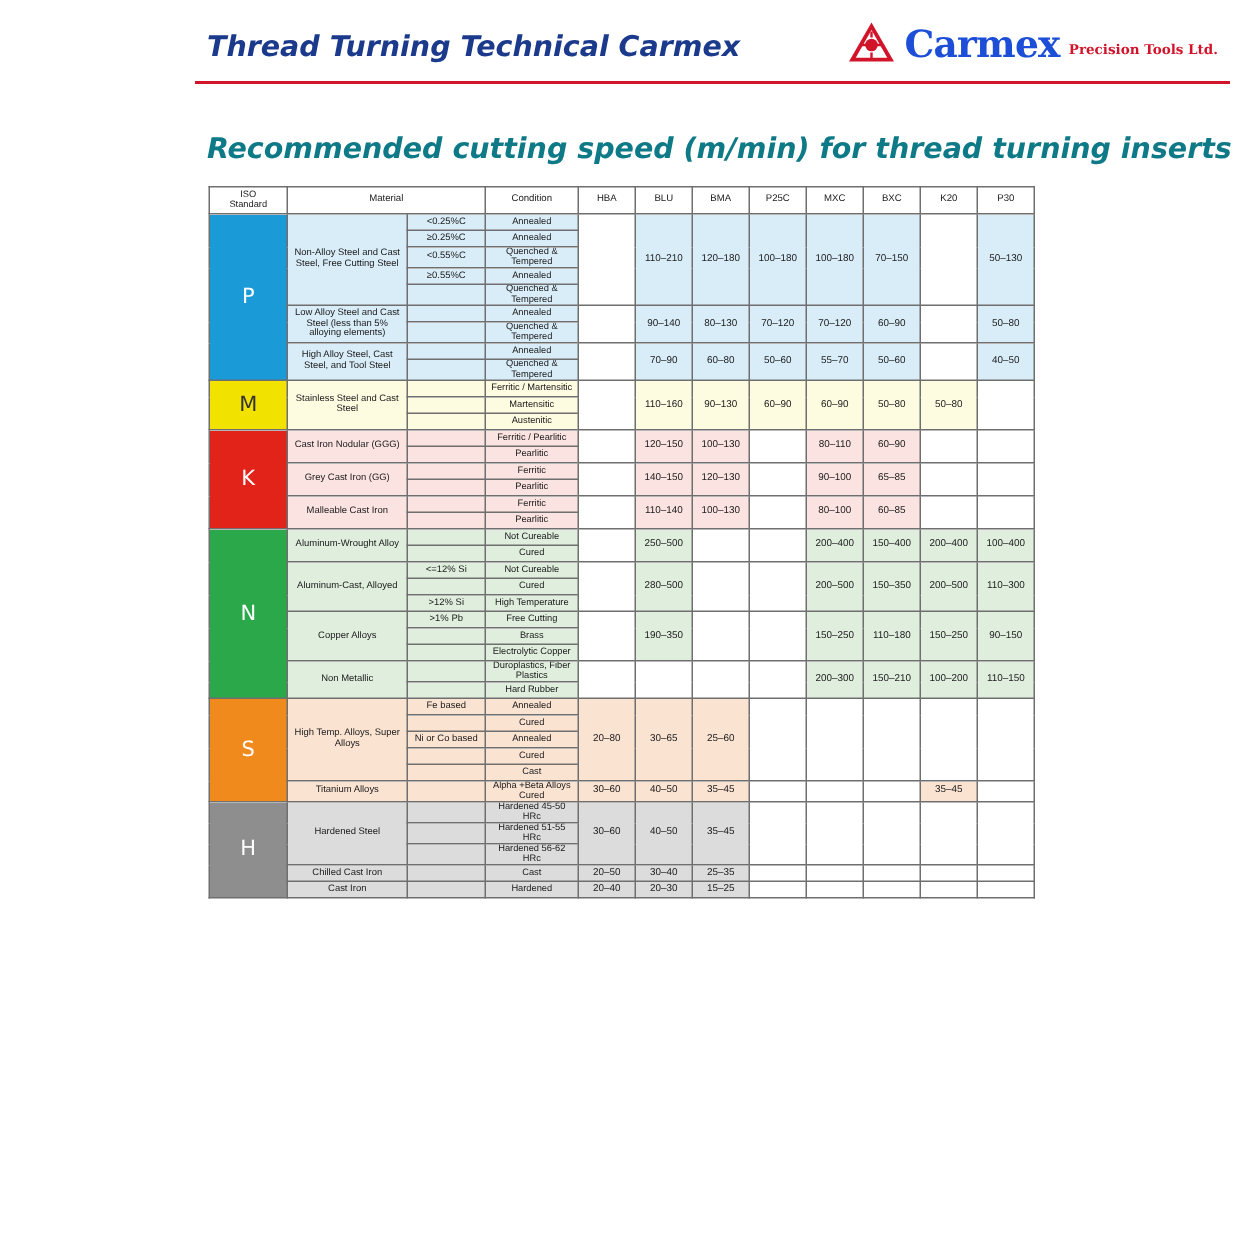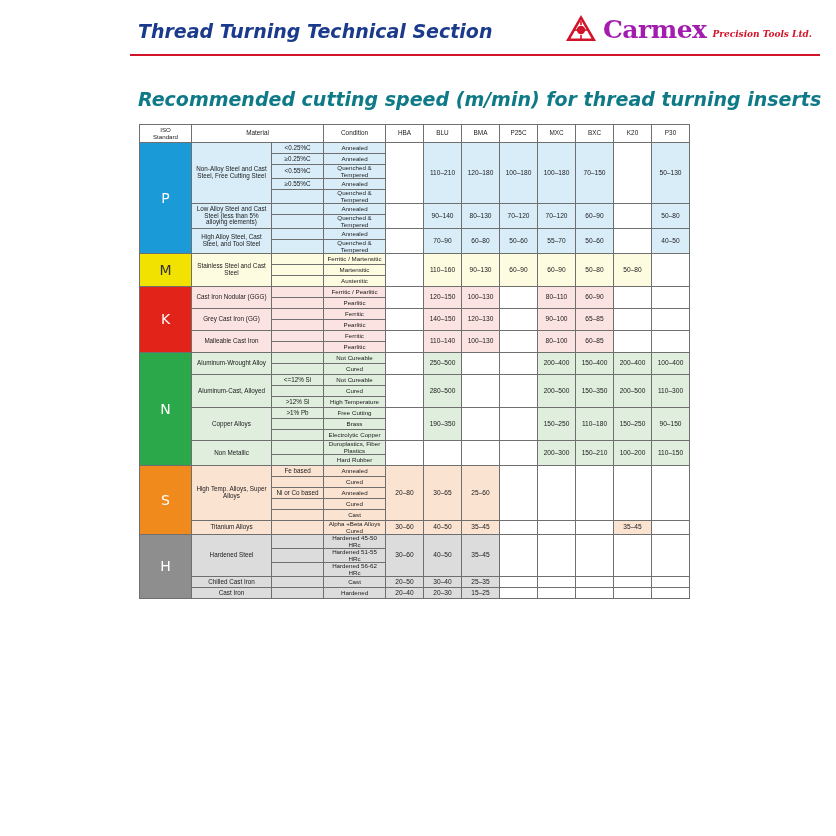--- a/index.html
+++ b/index.html
@@ -21,25 +21,25 @@
     font-weight:bold;font-style:italic;
     font-size:19px;color:#1b3a8c;
     position:absolute;left:8px;top:8px;white-space:nowrap;
   }
   .brand{
     position:absolute;right:8px;top:2px;display:flex;align-items:center;gap:6px;
   }
   .brand-mark{width:32px;height:30px;position:relative;}
   .brand-name{
     font-family:"DejaVu Serif", serif;
-    font-weight:bold;font-size:25px;color:#a21caf;letter-spacing:-0.5px;
+    font-weight:bold;font-size:25px;color:#1d4ed8;letter-spacing:-0.5px;
   }
   .brand-sub{
     font-family:"DejaVu Serif", serif;
-    font-style:italic;font-weight:bold;font-size:9px;color:#d2142a;
+    font-weight:bold;font-size:9px;color:#d2142a;
     align-self:flex-end;margin-bottom:5px;
   }
   .header-rule{
     position:absolute;left:130px;top:54px;width:690px;height:2px;background:#d2142a;
   }
 
   
   .section-title{
     position:absolute;left:138px;top:88px;
     font-family:"DejaVu Sans", sans-serif;
@@ -95,21 +95,21 @@
   .b-S{background:#fbe3d2;}
   .b-H{background:#dcdcdc;}
   .b-w{background:#ffffff;}
 </style>
 </head>
 <body>
 
 <div class="page">
 
   <div class="header">
-    <div class="header-title">Thread Turning Technical Section</div>
+    <div class="header-title">Thread Turning Technical Carmex</div>
     <div class="brand">
       <div class="brand-mark">
         <svg width="32" height="30" viewBox="0 0 32 30">
           <polygon points="16,1 31,27 1,27" fill="#d2142a"></polygon>
           <polygon points="16,6 26.5,24.5 5.5,24.5" fill="#ffffff"></polygon>
           <circle cx="16" cy="16" r="4.2" fill="#d2142a"></circle>
           <rect x="15.2" y="7" width="1.6" height="4" fill="#d2142a"></rect>
           <rect x="15.2" y="21" width="1.6" height="4" fill="#d2142a"></rect>
           <rect x="9" y="15.2" width="4" height="1.6" fill="#d2142a"></rect>
           <rect x="19" y="15.2" width="4" height="1.6" fill="#d2142a"></rect>

